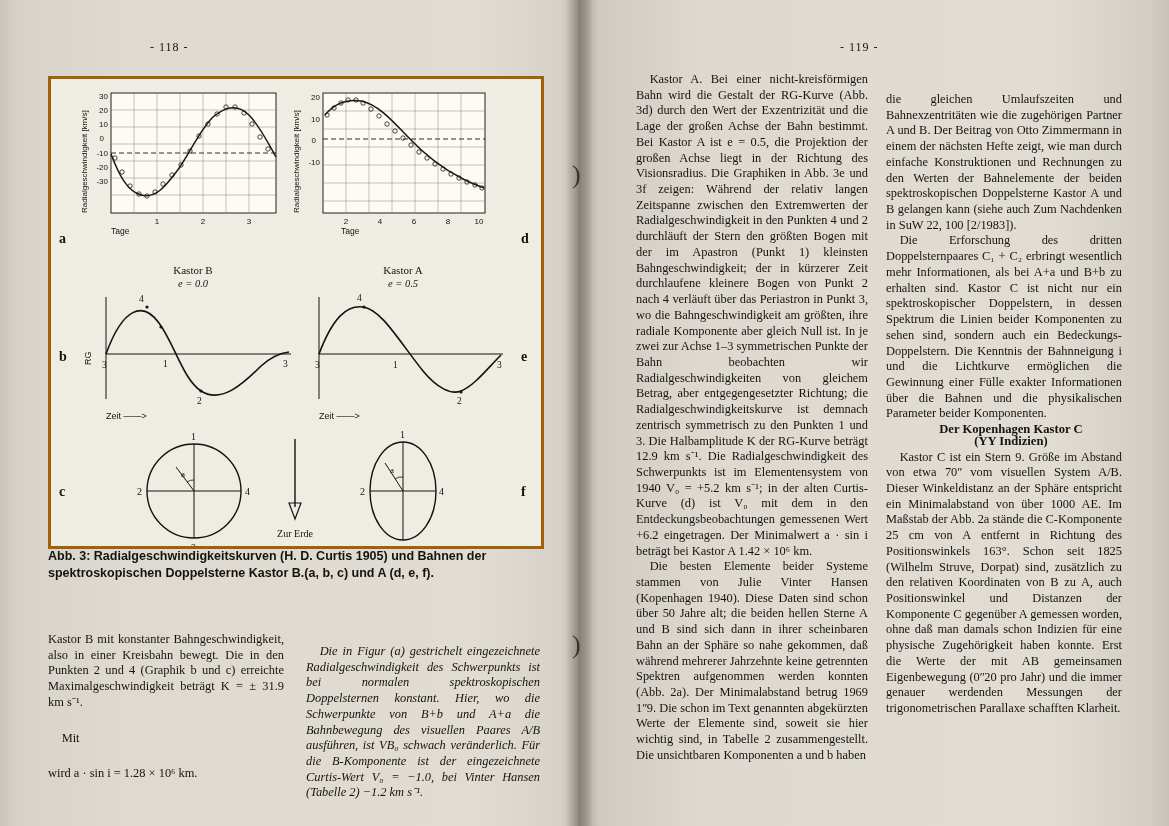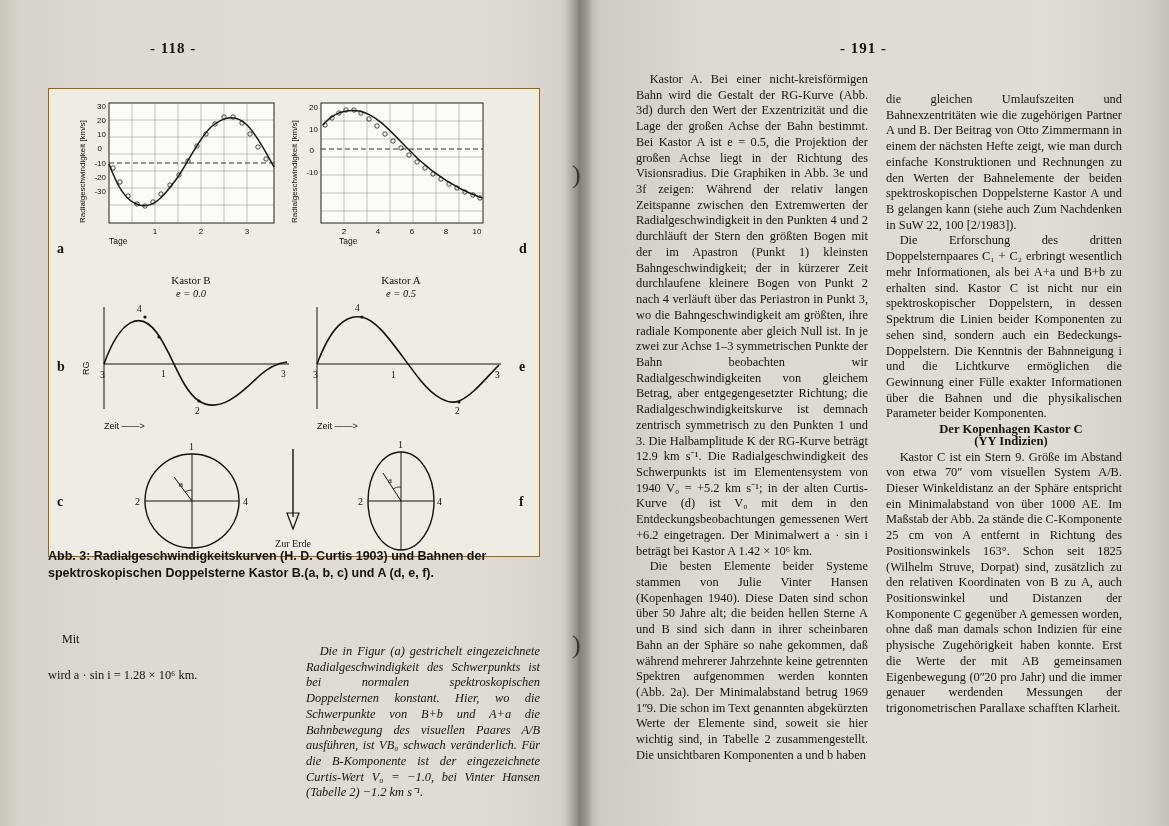--- a/index.html
+++ b/index.html
@@ -16,29 +16,29 @@
     position:absolute;left:0;top:0;width:1169px;height:826px;
     background:
       linear-gradient(90deg,#c9c5bb 0px,#d7d3ca 18px,#dedad1 120px,#e0dcd3 480px,#d6d2c9 560px,#bdb9b0 575px,#b4b0a7 586px,#cfcbc2 600px,#ded9d0 700px,#e1ddd4 1050px,#d2cec5 1150px,#c6c2b9 1169px);
   }
   .gutter{
     position:absolute;top:0;left:566px;width:26px;height:826px;
     background:linear-gradient(90deg,rgba(120,116,108,0.0) 0%,rgba(90,86,80,0.35) 40%,rgba(70,66,60,0.45) 52%,rgba(120,116,108,0.05) 100%);
     pointer-events:none;
   }
   .pagenum{
-    position:absolute;font-size:15px;letter-spacing:1px;font-weight:bold;
+    position:absolute;font-size:12px;letter-spacing:1px;font-weight:normal;
   }
   #pn-left{left:150px;top:40px;}
   #pn-right{left:840px;top:40px;}
 
   
   .figbox{
-    position:absolute;left:48px;top:88px;width:490px;height:467px;
-    border:1px solid #a16207;background:#efece4;
+    position:absolute;left:48px;top:76px;width:490px;height:467px;
+    border:3px solid #a16207;background:#efece4;
   }
   .fig-inner{position:absolute;left:0;top:0;width:100%;height:100%;}
   .panel-label{
     position:absolute;font-weight:bold;font-size:14px;font-family:"Liberation Serif",serif;
   }
   .cap{
     position:absolute;left:48px;top:548px;width:492px;
     font-size:12.5px;font-weight:bold;line-height:1.35;
     font-family:"Liberation Sans",sans-serif;
   }
@@ -74,21 +74,21 @@
     position:absolute;font-size:26px;color:#3a342c;font-family:"Liberation Serif",serif;
   }
 </style>
 </head>
 <body>
 
 <div class="page"></div>
 <div class="gutter"></div>
 
 <div class="pagenum" id="pn-left">-  118  -</div>
-<div class="pagenum" id="pn-right">-  191  -</div>
+<div class="pagenum" id="pn-right">-  119  -</div>
 
 <div class="figbox">
   <svg class="fig-inner" viewBox="0 0 490 467" width="490" height="467">
 
     <g>
       <rect x="60" y="14" width="165" height="120" fill="#fcfbf6" stroke="#23201b" stroke-width="1"></rect>
 
       <g stroke="#6e6a62" stroke-width="0.4">
         <line x1="60" y1="31" x2="225" y2="31"></line>
         <line x1="60" y1="48" x2="225" y2="48"></line>
@@ -284,26 +284,27 @@
   </svg>
 
   <div class="panel-label" style="left:8px;top:152px;">a</div>
   <div class="panel-label" style="left:8px;top:270px;">b</div>
   <div class="panel-label" style="left:8px;top:405px;">c</div>
   <div class="panel-label" style="left:470px;top:152px;">d</div>
   <div class="panel-label" style="left:470px;top:270px;">e</div>
   <div class="panel-label" style="left:470px;top:405px;">f</div>
 </div>
 
-<div class="cap">Abb. 3: Radialgeschwindigkeitskurven (H. D. Curtis 1903) und Bahnen der spektroskopischen Doppelsterne Kastor B.(a, b, c) und A (d, e, f).</div>
+<div class="cap">Abb. 3: Radialgeschwindigkeitskurven (H. D. Curtis 1905) und Bahnen der spektroskopischen Doppelsterne Kastor B.(a, b, c) und A (d, e, f).</div>
 
 <div class="arrowmark" style="left:572px;top:160px;">)</div>
 <div class="arrowmark" style="left:572px;top:630px;">)</div>
 
 <div class="col" id="col-left-bottom">
+  <p class="noind">Kastor B mit konstanter Bahngeschwindigkeit, also in einer Kreisbahn bewegt. Die in den Punkten 2 und 4 (Graphik b und c) erreichte Maximalgeschwindigkeit beträgt K = ± 31.9 km s⁻¹.</p>
   <p class="noind" style="text-indent:1.1em;">Mit</p>
   <p class="noind">wird a · sin i = 1.28 × 10⁶ km.</p>
 </div>
 
 <div class="col" id="col-left-bottom2">
   <p>Die in Figur (a) gestrichelt eingezeichnete Radialgeschwindigkeit des Schwerpunkts ist bei normalen spektroskopischen Doppelsternen konstant. Hier, wo die Schwerpunkte von B+b und A+a die Bahnbewegung des visuellen Paares A/B ausführen, ist VB₀ schwach veränderlich. Für die B-Komponente ist der eingezeichnete Curtis-Wert V₀ = −1.0, bei Vinter Hansen (Tabelle 2) −1.2 km s⁻¹.</p>
 </div>
 
 <div class="col" id="col-mid">
   <p>Kastor A. Bei einer nicht-kreisförmigen Bahn wird die Gestalt der RG-Kurve (Abb. 3d) durch den Wert der Exzentrizität und die Lage der großen Achse der Bahn bestimmt. Bei Kastor A ist e = 0.5, die Projektion der großen Achse liegt in der Richtung des Visionsradius. Die Graphiken in Abb. 3e und 3f zeigen: Während der relativ langen Zeitspanne zwischen den Extremwerten der Radialgeschwindigkeit in den Punkten 4 und 2 durchläuft der Stern den größten Bogen mit der im Apastron (Punkt 1) kleinsten Bahngeschwindigkeit; der in kürzerer Zeit durchlaufene kleinere Bogen von Punkt 2 nach 4 verläuft über das Periastron in Punkt 3, wo die Bahngeschwindigkeit am größten, ihre radiale Komponente aber gleich Null ist. In je zwei zur Achse 1–3 symmetrischen Punkte der Bahn beobachten wir Radialgeschwindigkeiten von gleichem Betrag, aber entgegengesetzter Richtung; die Radialgeschwindigkeitskurve ist demnach zentrisch symmetrisch zu den Punkten 1 und 3. Die Halbamplitude K der RG-Kurve beträgt 12.9 km s⁻¹. Die Radialgeschwindigkeit des Schwerpunkts ist im Elementensystem von 1940 V₀ = +5.2 km s⁻¹; in der alten Curtis-Kurve (d) ist V₀ mit dem in den Entdeckungsbeobachtungen gemessenen Wert +6.2 eingetragen. Der Minimalwert a · sin i beträgt bei Kastor A 1.42 × 10⁶ km.</p>

